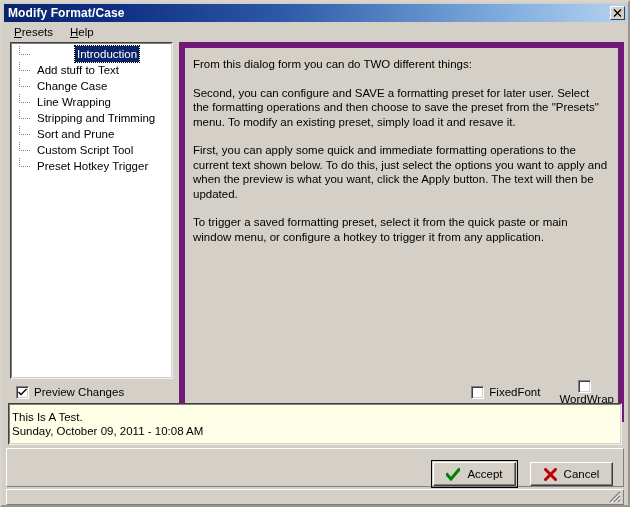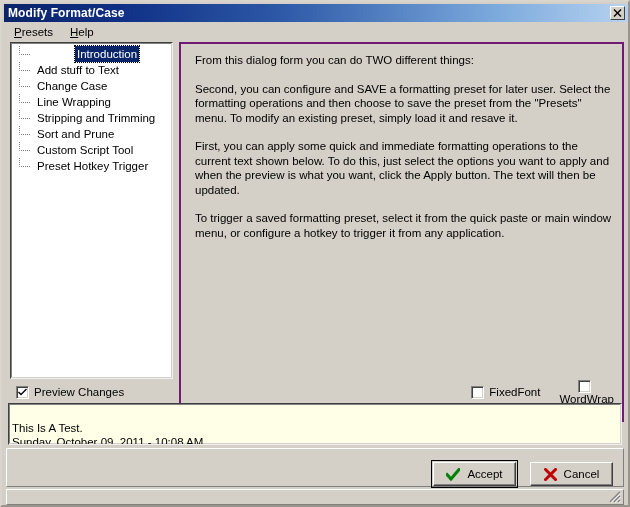--- a/index.html
+++ b/index.html
@@ -125,22 +125,22 @@
 
   
   .info-panel {
     position: absolute;
     left: 177px;
     top: 40px;
     width: 445px;
     height: 380px;
     background: #d4d0c8;
     box-sizing: border-box;
-    border: 2px solid #701a75;
-    padding: 9px 10px 0 14px;
+    border: 6px solid #701a75;
+    padding: 9px 10px 0 8px;
     overflow: hidden;
   }
   .info-panel p {
     margin: 0 0 14px 0;
     font-size: 11.5px;
     line-height: 14.5px;
     color: #000000;
   }
 
   
@@ -190,21 +190,21 @@
     top: 401px;
     width: 614px;
     height: 42px;
     background: #ffffe8;
     box-sizing: border-box;
     border-left: 1px solid #404040;
     border-top: 1px solid #404040;
     border-right: 1px solid #efefef;
     border-bottom: 1px solid #efefef;
     box-shadow: inset -1px -1px 0 #d4d0c8, inset 1px 1px 0 #808080;
-    padding: 18px 3px;
+    padding: 7px 3px;
     overflow: hidden;
   }
   .preview-line {
     font-size: 11.5px;
     line-height: 13.5px;
     color: #000000;
     white-space: pre;
   }
 
   

